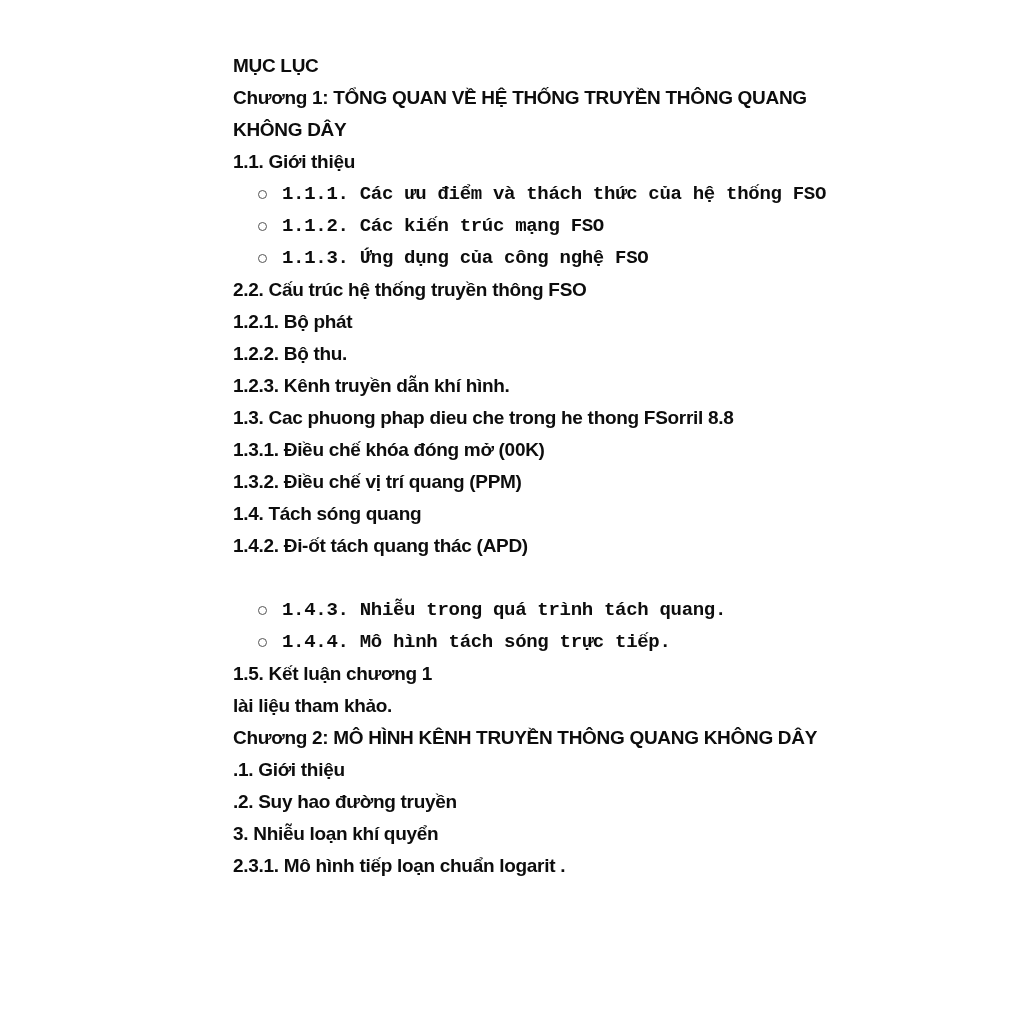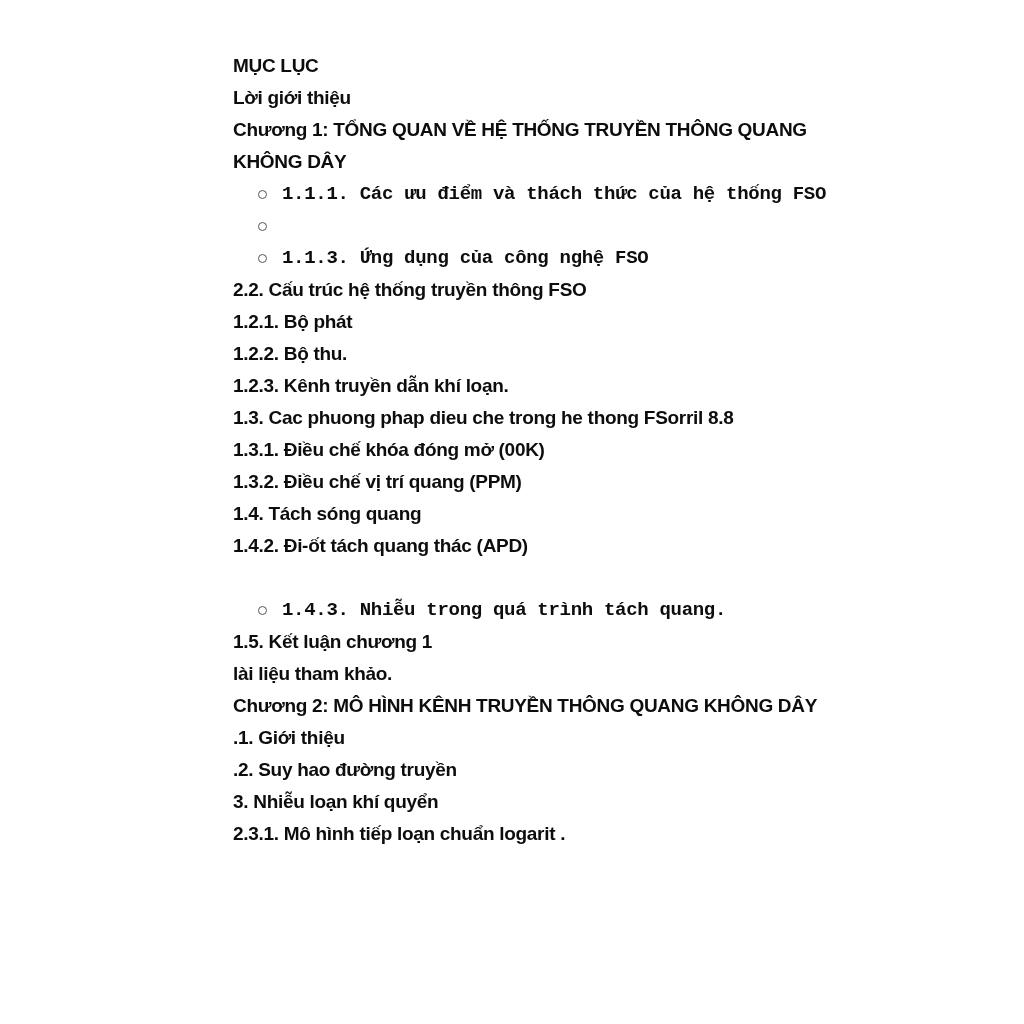--- a/index.html
+++ b/index.html
@@ -50,37 +50,38 @@
   .blank-line {
     height: 32px;
   }
 </style>
 </head>
 <body>
 
 <div class="page">
   <div class="toc">
       <div class="toc-line"><span>MỤC LỤC</span></div>
-      <div class="toc-line"><span>Lời giới thiệu</span></div>
       <div class="toc-line"><span>Chương 1: TỔNG QUAN VỀ HỆ THỐNG TRUYỀN THÔNG QUANG</span></div>
       <div class="toc-line"><span>KHÔNG DÂY</span></div>
+      <div class="toc-line"><span>1.1. Giới thiệu</span></div>
       <div class="toc-line bullet"><span class="ring"></span><span>1.1.1. Các ưu điểm và thách thức của hệ thống FSO</span></div>
-      <div class="toc-line bullet"><span class="ring"></span></div>
+      <div class="toc-line bullet"><span class="ring"></span><span>1.1.2. Các kiến trúc mạng FSO</span></div>
       <div class="toc-line bullet"><span class="ring"></span><span>1.1.3. Ứng dụng của công nghệ FSO</span></div>
       <div class="toc-line"><span>2.2. Cấu trúc hệ thống truyền thông FSO</span></div>
       <div class="toc-line"><span>1.2.1. Bộ phát</span></div>
       <div class="toc-line"><span>1.2.2. Bộ thu.</span></div>
-      <div class="toc-line"><span>1.2.3. Kênh truyền dẫn khí loạn.</span></div>
+      <div class="toc-line"><span>1.2.3. Kênh truyền dẫn khí hình.</span></div>
       <div class="toc-line"><span>1.3. Cac phuong phap dieu che trong he thong FSorril 8.8</span></div>
       <div class="toc-line"><span>1.3.1. Điều chế khóa đóng mở (00K)</span></div>
       <div class="toc-line"><span>1.3.2. Điều chế vị trí quang (PPM)</span></div>
       <div class="toc-line"><span>1.4. Tách sóng quang</span></div>
       <div class="toc-line"><span>1.4.2. Đi-ốt tách quang thác (APD)</span></div>
       <div class="blank-line"></div>
       <div class="toc-line bullet"><span class="ring"></span><span>1.4.3. Nhiễu trong quá trình tách quang.</span></div>
+      <div class="toc-line bullet"><span class="ring"></span><span>1.4.4. Mô hình tách sóng trực tiếp.</span></div>
       <div class="toc-line"><span>1.5. Kết luận chương 1</span></div>
       <div class="toc-line"><span>lài liệu tham khảo.</span></div>
       <div class="toc-line"><span>Chương 2: MÔ HÌNH KÊNH TRUYỀN THÔNG QUANG KHÔNG DÂY</span></div>
       <div class="toc-line"><span>.1. Giới thiệu</span></div>
       <div class="toc-line"><span>.2. Suy hao đường truyền</span></div>
       <div class="toc-line"><span>3. Nhiễu loạn khí quyển</span></div>
       <div class="toc-line"><span>2.3.1. Mô hình tiếp loạn chuẩn logarit .</span></div>
     </div>
 </div>
 

